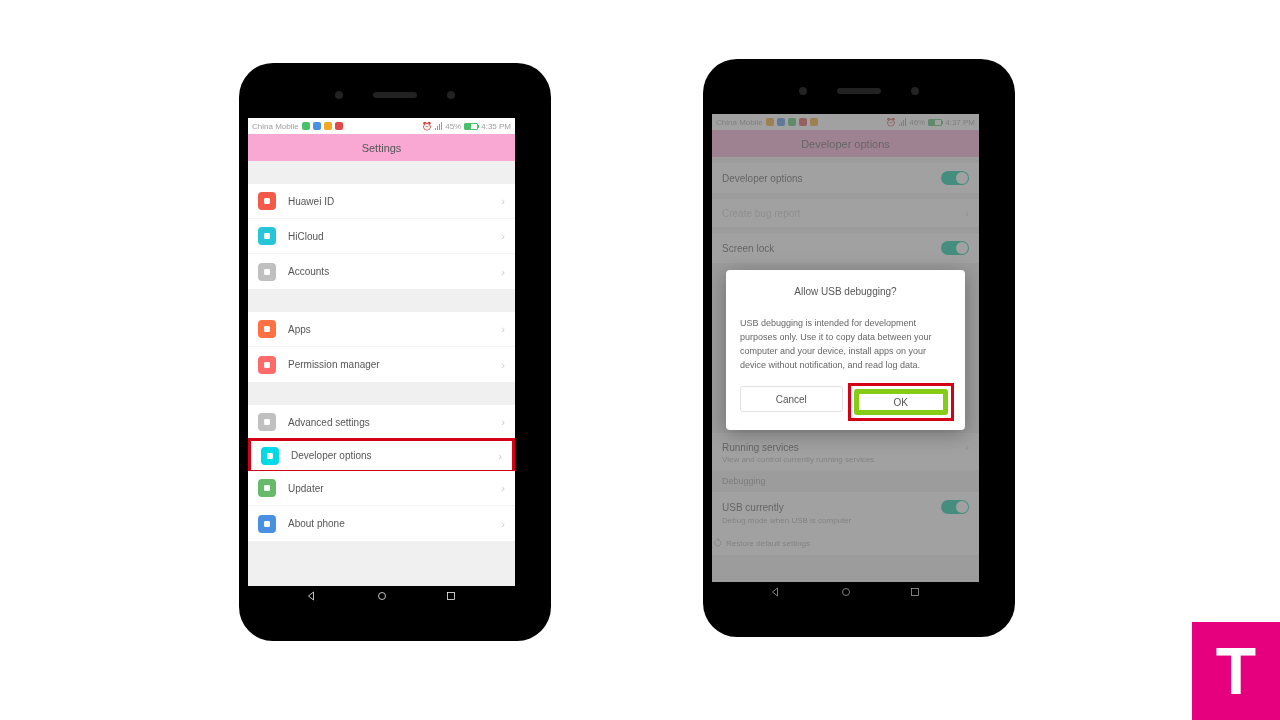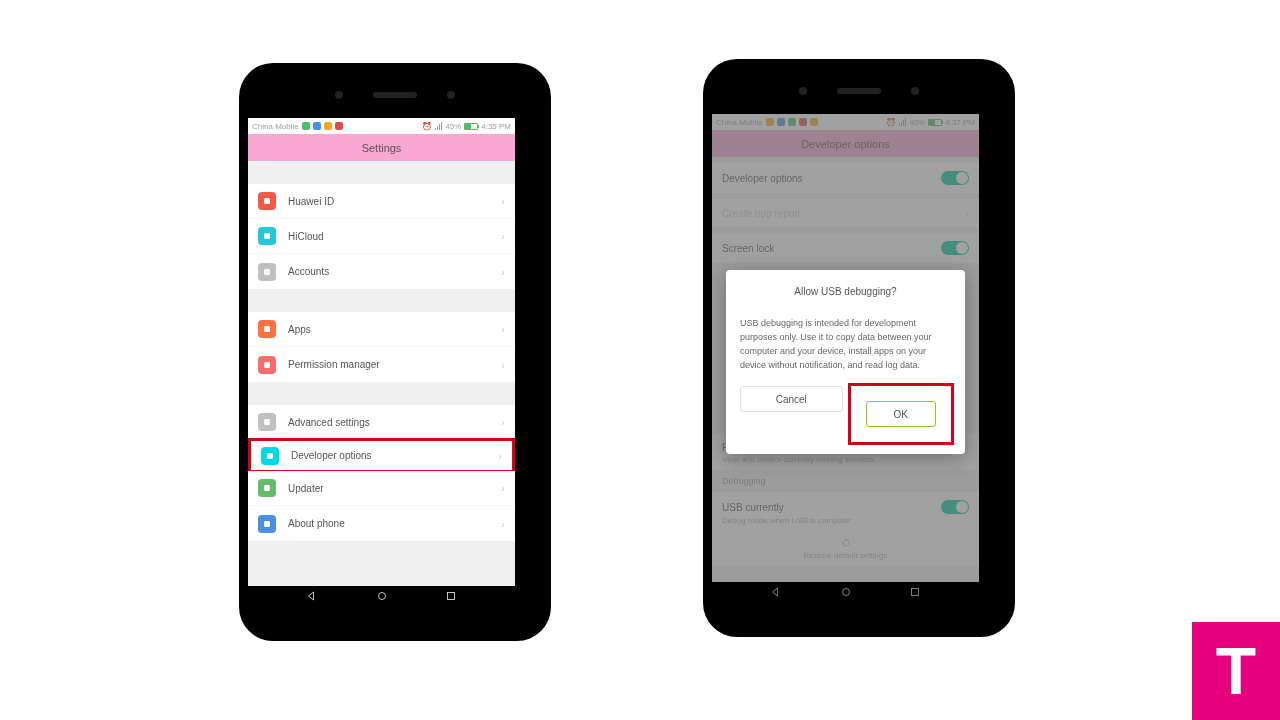--- a/index.html
+++ b/index.html
@@ -49,22 +49,22 @@
   .toggle:after{content:"";position:absolute;right:1px;top:1px;width:12px;height:12px;border-radius:50%;background:#fff}
   .section-sub{font-size:8px;color:#aaa;padding:0 10px 6px 10px;background:#fff}
   .cat{font-size:9px;color:#999;padding:6px 10px}
   
   .dialog{position:absolute;z-index:3;left:14px;right:14px;top:156px;background:#fff;border-radius:4px;padding:16px 14px 12px 14px;box-shadow:0 4px 20px rgba(0,0,0,.3)}
   .dialog-title{text-align:center;font-size:10px;color:#555;margin-bottom:19px}
   .dialog-body{font-size:9px;line-height:14px;color:#666;margin-bottom:14px}
   .dialog-actions{display:flex;gap:8px}
   .dlg-btn{flex:1;height:26px;border:1px solid #e2e2e2;border-radius:3px;display:flex;align-items:center;justify-content:center;font-size:10px;color:#555;background:#fff}
   .ok-highlight{border:3px solid #d40016;padding:0;margin:-3px}
-  .ok-highlight .dlg-btn{border:1px solid #84cc16;height:26px;margin:15px}
-  .restore{display:flex;flex-direction:column;align-items:center;padding:6px 0;background:#fff;gap:2px}
+  .ok-highlight .dlg-btn{border:5px solid #84cc16;height:26px;margin:3px}
+  .restore{display:flex;flex-direction:row;align-items:center;padding:6px 0;background:#fff;gap:2px}
   .restore svg{width:12px;height:12px;stroke:#999;fill:none;stroke-width:1.5}
   .restore-txt{font-size:8px;color:#aaa}
   
   .badge{position:absolute;right:0;bottom:0;width:88px;height:98px;background:#e6007e;display:flex;align-items:center;justify-content:center}
   .badge span{color:#fff;font-weight:900;font-size:66px;font-family:Arial Black,Arial}
 </style>
 </head>
 <body>
 
 <div class="phone left">

